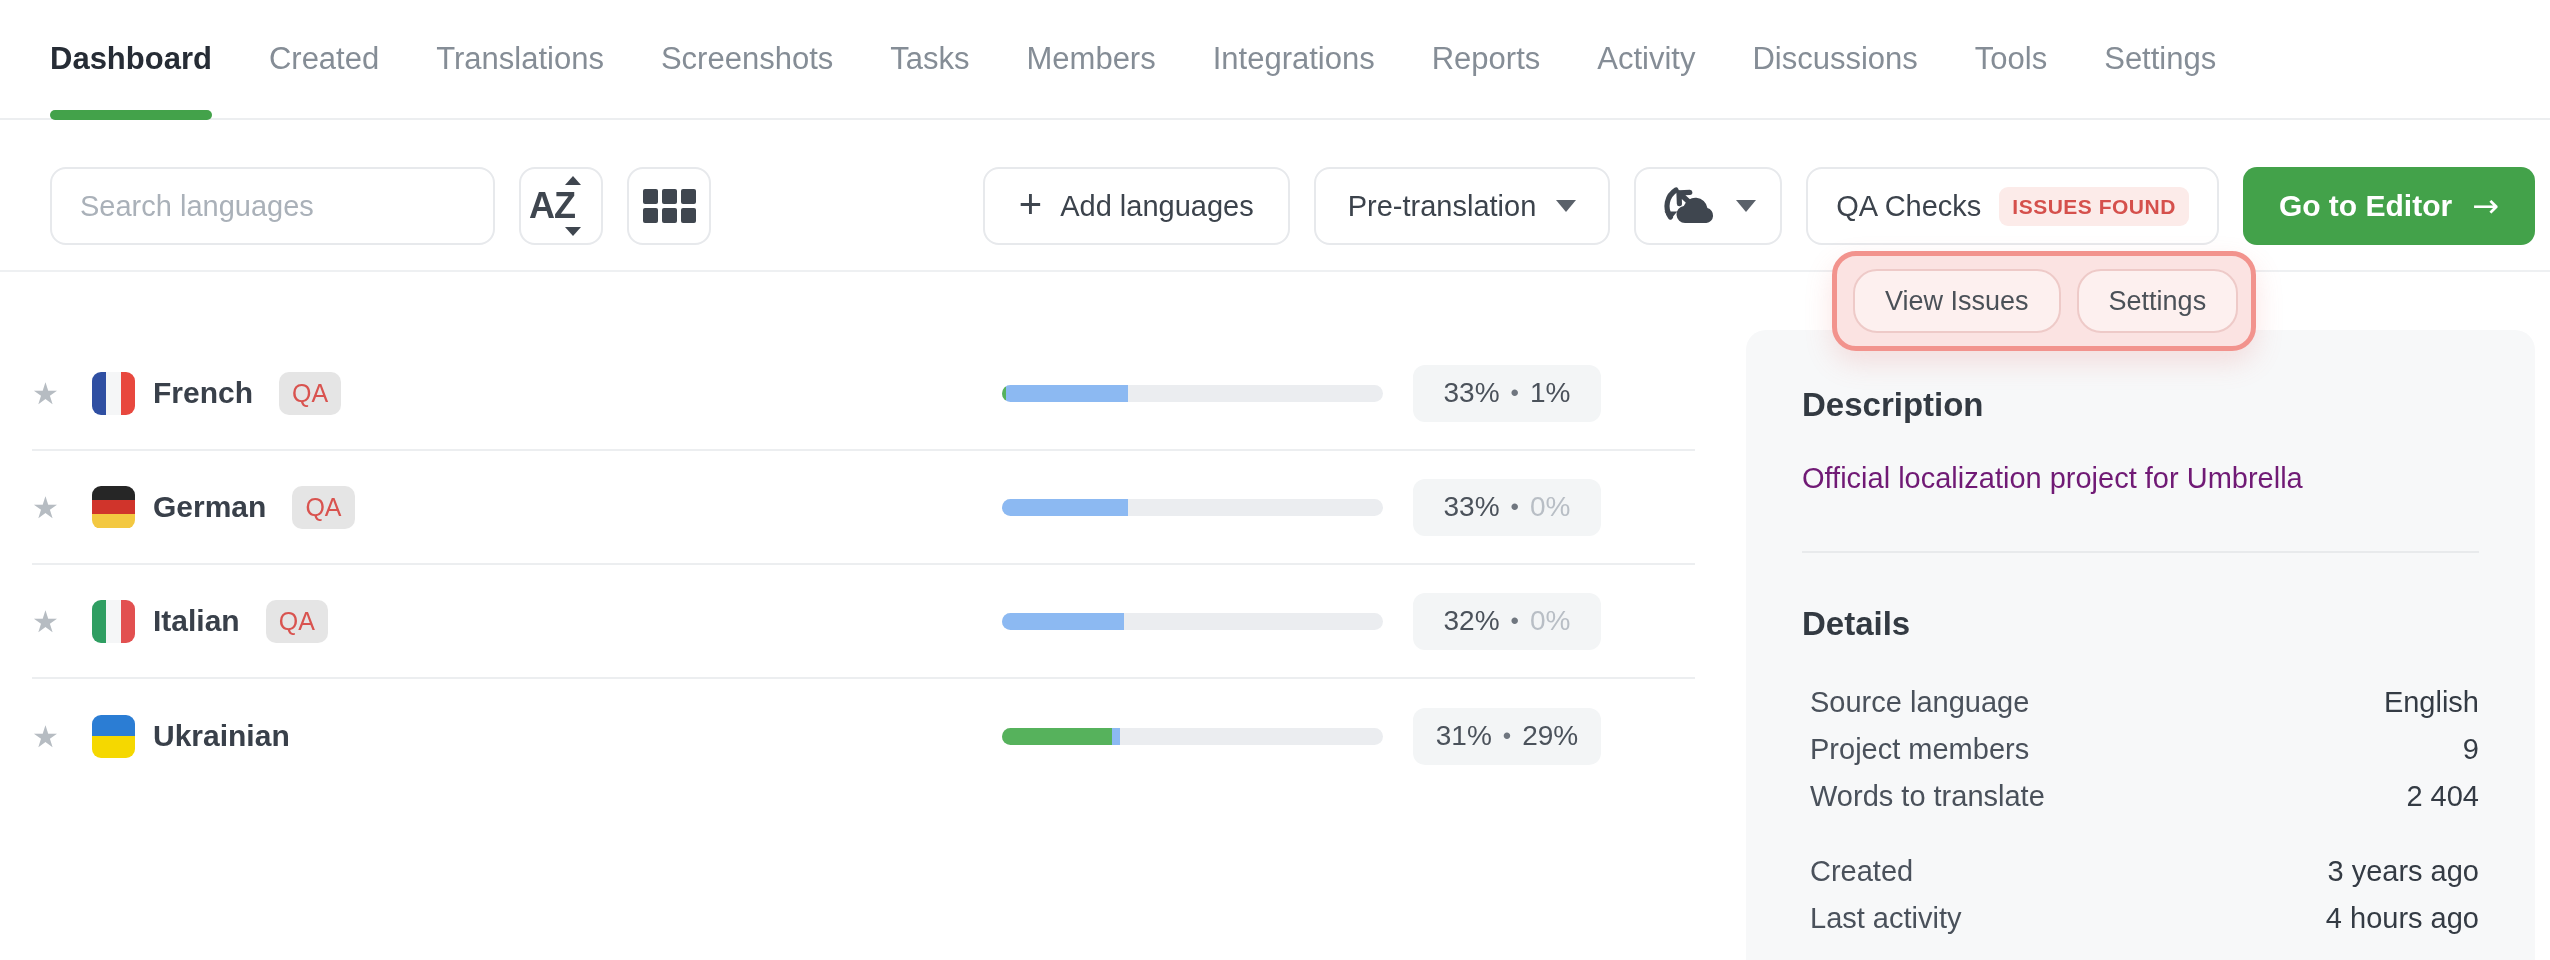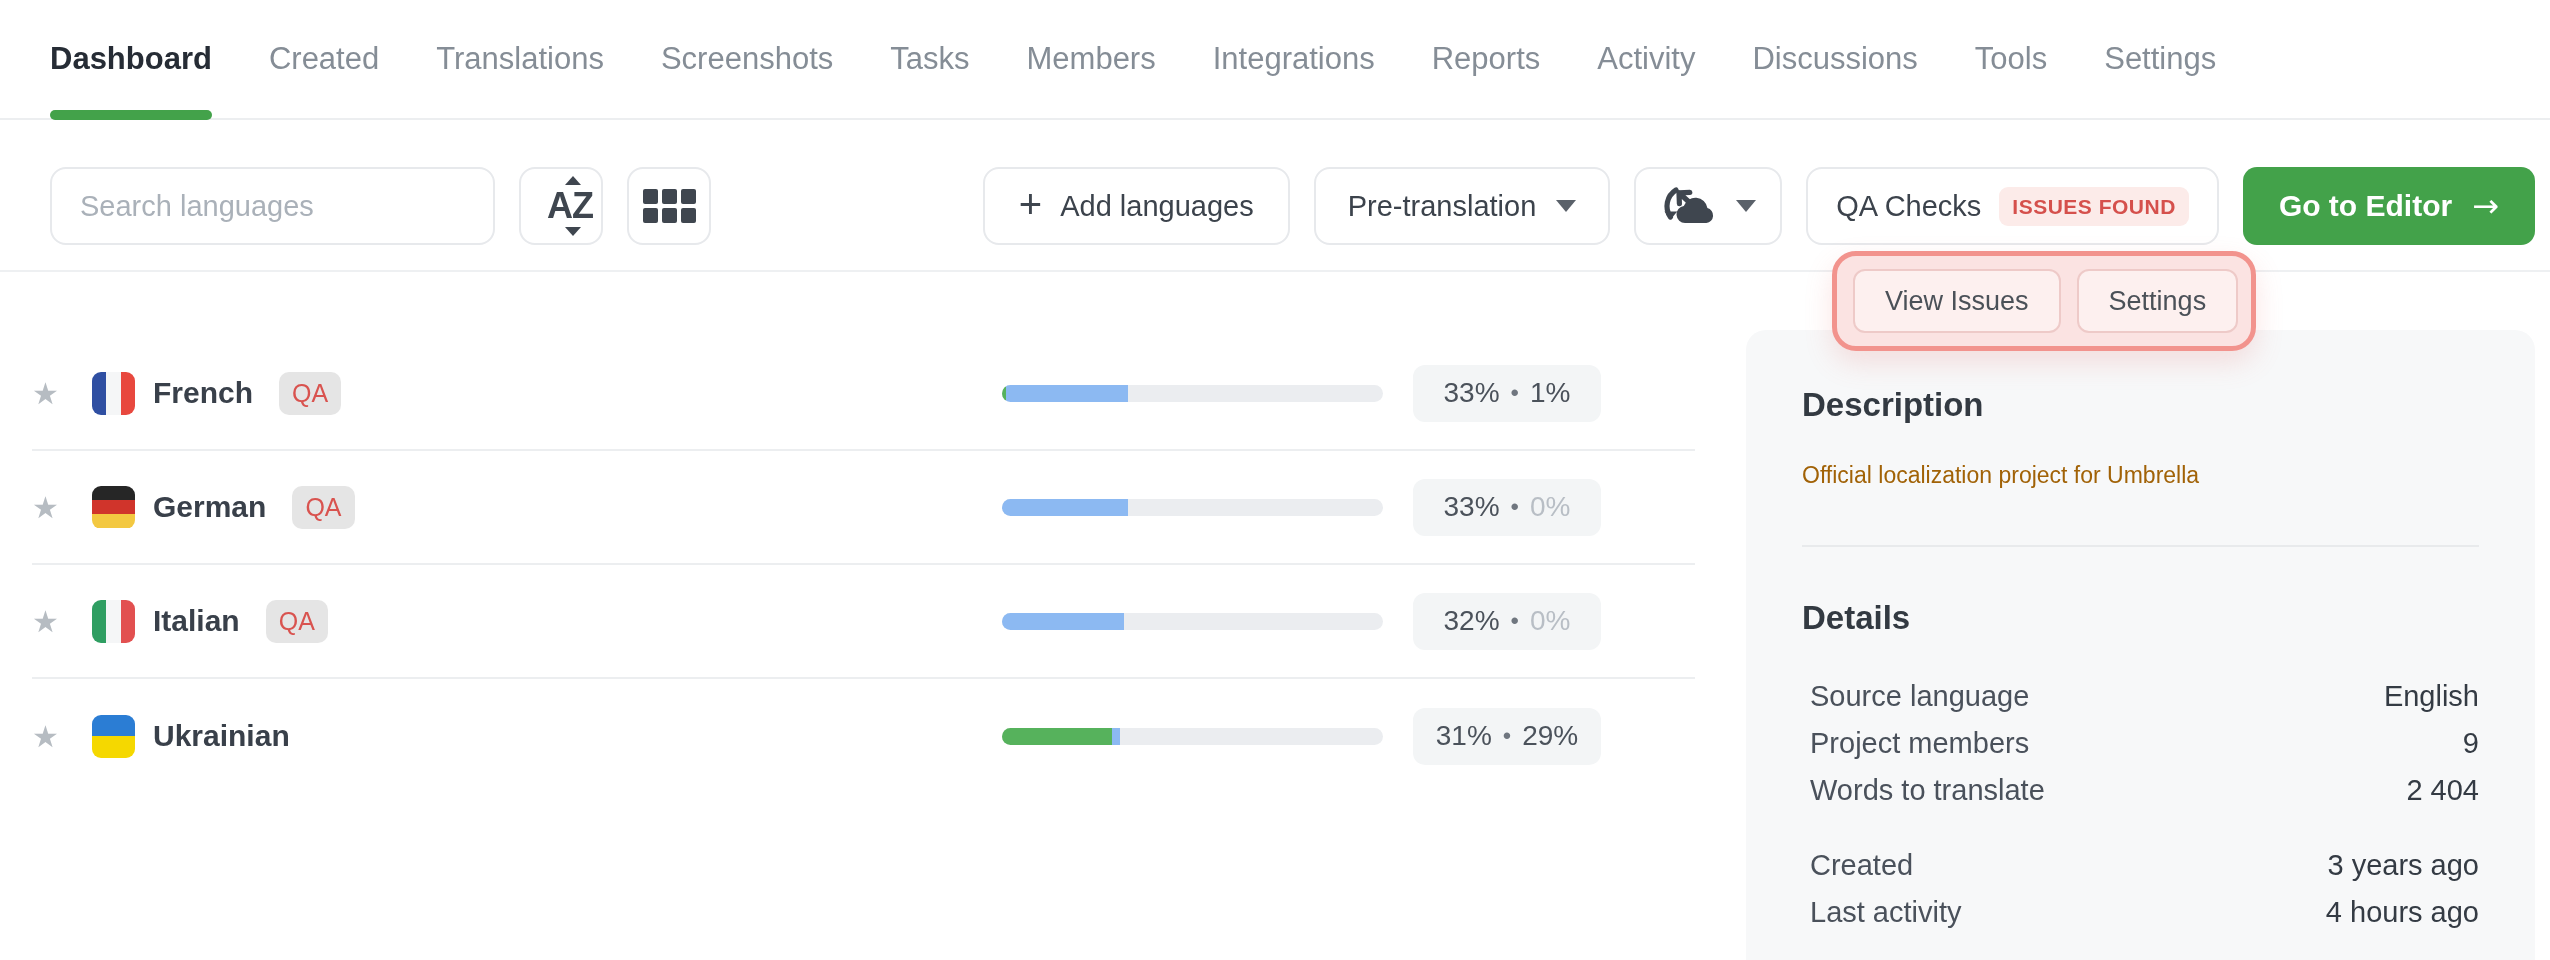--- a/index.html
+++ b/index.html
@@ -66,21 +66,21 @@
     padding:9px 13px; border-radius:9px; line-height:1;
   }
   .btn-editor {
     background:var(--accent-green,#43a24a); border:none; color:#fff;
     border-radius:14px; padding:0 36px; gap:20px; font-size:30px; font-weight:700;
     display:flex; align-items:center; cursor:pointer;
   }
   .arrow-glyph { font-family:"DejaVu Sans", sans-serif; font-size:32px; font-weight:400; }
 
   
-  .sort-az { position:relative; width:64px; height:52px; display:flex; align-items:center; justify-content:flex-end; }
+  .sort-az { position:relative; width:64px; height:52px; display:flex; align-items:center; justify-content:flex-start; }
   .sort-az .az { font-size:36px; font-weight:700; color:#3f464f; letter-spacing:-1px; }
   .tri-up, .tri-down { position:absolute; left:36px; width:0; height:0;
     border-left:8px solid transparent; border-right:8px solid transparent; }
   .tri-up   { top:-4px;  border-bottom:9px solid #3f464f; }
   .tri-down { bottom:-4px; border-top:9px solid #3f464f; }
 
   
   .grid-icon { display:grid; grid-template-columns:repeat(3,15px); grid-auto-rows:15px; gap:4px; }
   .grid-icon span { background:#3f464f; border-radius:2px; }
 
@@ -117,39 +117,39 @@
   .p-dot { color:#6f767f; font-size:24px; }
   .p-sub.muted { color:#b8bec5; }
 
   
   .side-panel {
     position:absolute; left:1746px; top:330px; width:789px; height:630px;
     background:#f7f8f9; border-radius:20px 20px 0 0;
     padding:56px 56px 0 56px;
   }
   .panel-heading { font-size:33px; font-weight:700; color:#333a42; }
-  .desc-text { margin-top:38px; font-size:23px; color:#a16207; }
+  .desc-text { margin-top:38px; font-size:29px; color:#701a75; }
   .panel-divider { margin-top:56px; border-top:2px solid #e8eaec; }
   .details-heading { margin-top:52px; }
   .detail-rows { margin-top:36px; }
   .detail-row { display:flex; justify-content:space-between; font-size:29px; line-height:47px;margin-left:8px; }
   .detail-row .d-label { color:#4a515b; }
   .detail-row .d-value { color:#343b44; }
   .detail-group-gap { height:28px; }
 
   
   .qa-popover {
     position:absolute; left:1832px; top:251px; width:424px; height:100px;
     background:#fbe3e2; border:5px solid #f2938d; border-radius:24px;
     display:flex; align-items:center; gap:16px; padding:0 16px;
     box-shadow:0 12px 28px rgba(226,106,98,.18);
     z-index:5;
   }
   .qa-popover .pop-btn {
-    height:64px; border:2px solid #eecac8; border-radius:12px; background:#fdf0ef;
+    height:64px; border:2px solid #eecac8; border-radius:24px; background:#fdf0ef;
     font-size:27px; color:#4b5158; padding:0 30px;
     display:flex; align-items:center; cursor:pointer;
     font-family:"Liberation Sans", sans-serif; white-space:nowrap;
   }
 
   
   .sync-svg { width:58px; height:48px; }
 </style>
 </head>
 <body style="--accent-green: #43a24a;">

